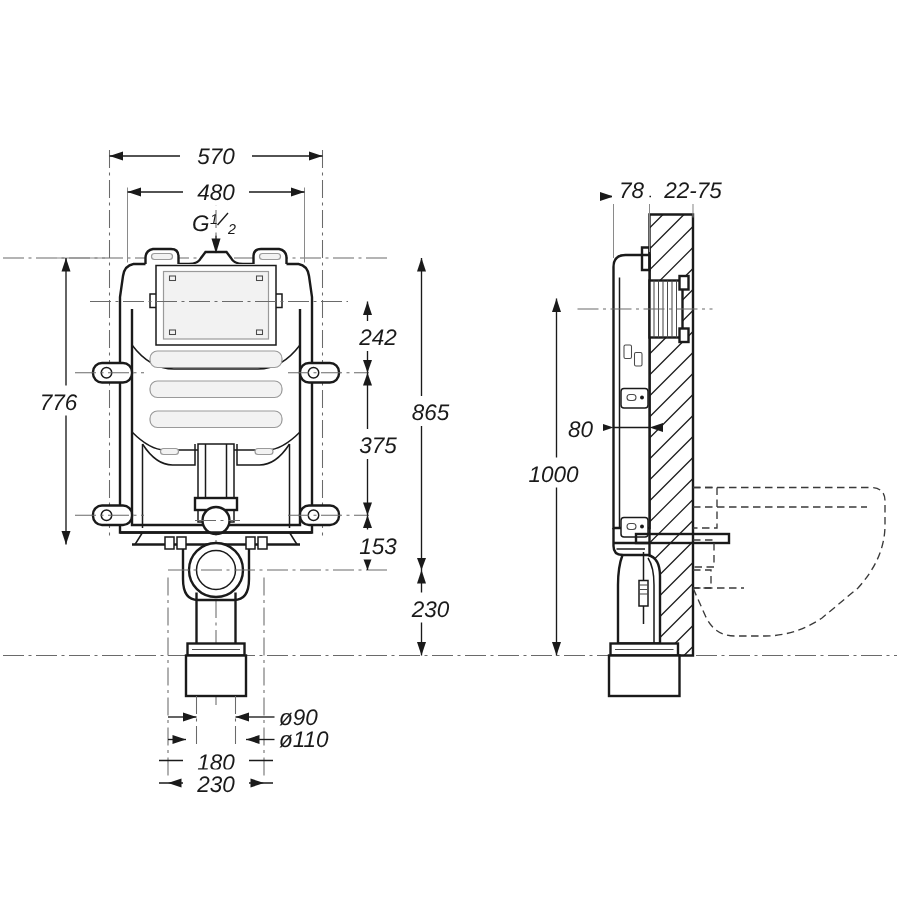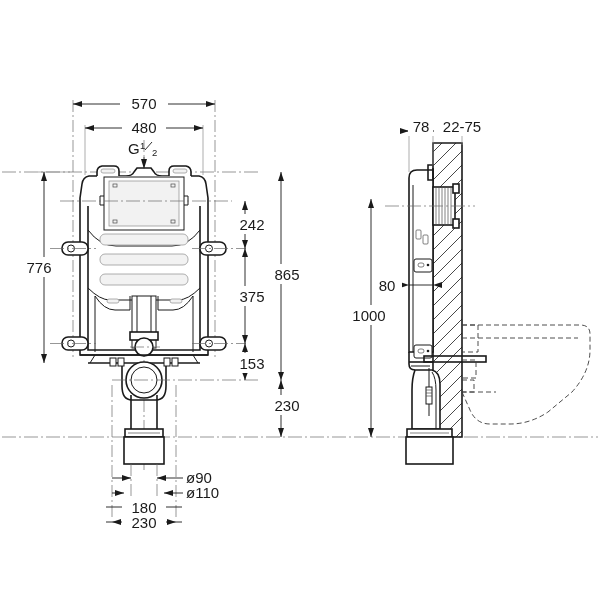--- a/index.html
+++ b/index.html
@@ -3,20 +3,21 @@
 <meta charset="utf-8">
 <title>Technical Drawing</title>
 <style>
   html,body{margin:0;padding:0;background:#ffffff;}
   #root{
     position:relative;
     width:600px;height:600px;
     background:#ffffff;
     font-family:"Liberation Sans", sans-serif;
     overflow:hidden;
+    font-style:italic;
   }
   #drawing{position:absolute;left:0;top:0;width:600px;height:600px;}
   .dimtext{
     font-family:"Liberation Sans", sans-serif;
     font-size:15px;
     fill:#1a1a1a;
   }
   .frac-num{font-size:9.5px;}
   .obj{fill:none;stroke:#1a1a1a;stroke-width:1.6;}
   .obj-thin{fill:none;stroke:#1a1a1a;stroke-width:1.0;}

